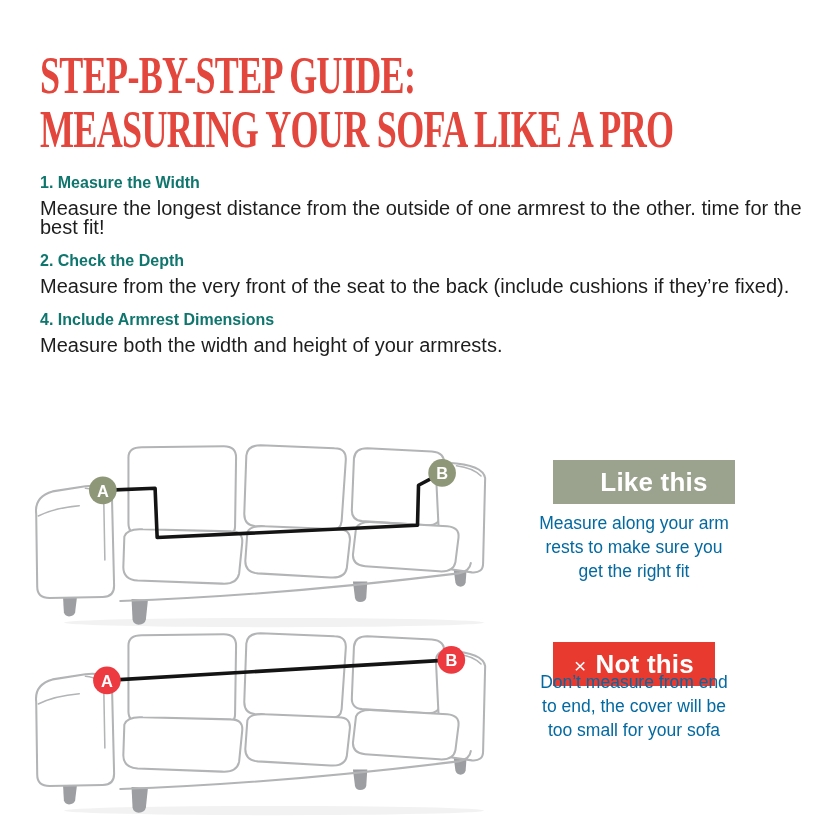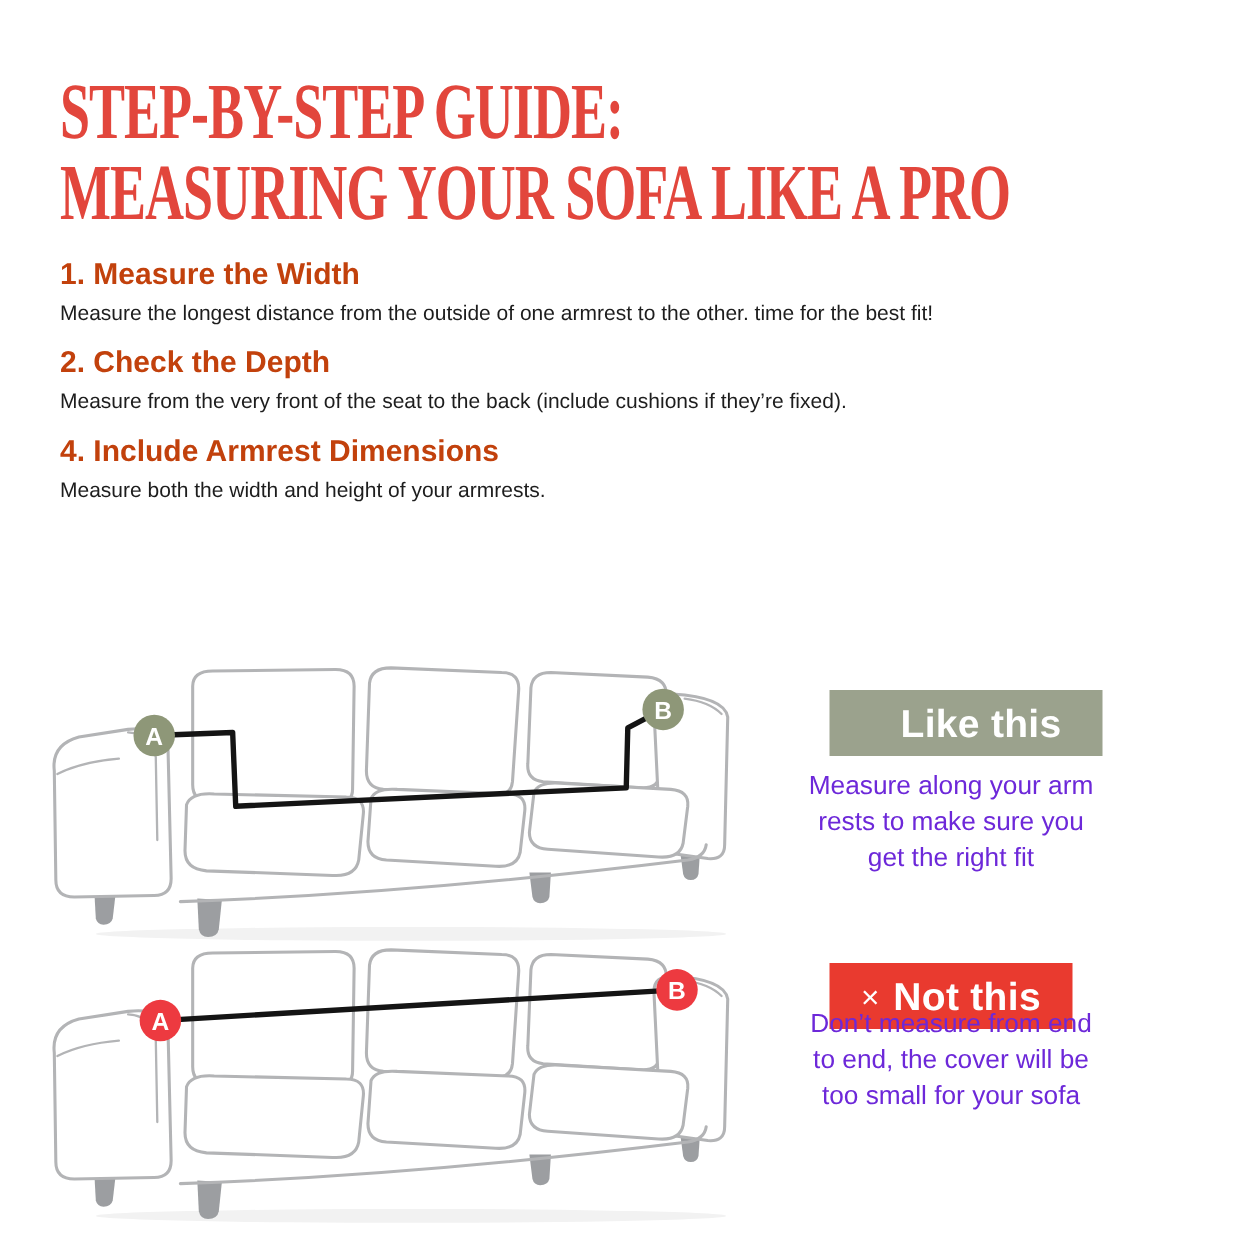--- a/index.html
+++ b/index.html
@@ -12,25 +12,25 @@
   .title { position:absolute; left:40px; top:28px; color:#E2463C; }
   .title-line {
     display:block; font-family:"Liberation Serif", serif; font-weight:bold;
     font-size:53px; line-height:54px; letter-spacing:-1px; white-space:nowrap;
     transform:scaleX(0.68); transform-origin:left center;
   }
 
   
   .steps { position:absolute; left:40px; top:152px; width:765px; }
   .step-heading {
-    color:#c2410c; font-size:20px; line-height:22px; font-weight:bold;
+    color:#0f766e; font-size:16px; line-height:22px; font-weight:bold;
     margin:0 0 5px 0; white-space:pre-wrap;
   }
   .step-body {
-    color:#1d1d1d; font-size:14px; line-height:19px; margin:0 0 13px 0;
+    color:#1d1d1d; font-size:20px; line-height:19px; margin:0 0 13px 0;
   }
 
   
   .sofa { position:absolute; width:492px; height:190px; }
   .sofa-correct { left:28px; top:422px; }
   .sofa-wrong   { left:28px; top:610px; }
   .sofa svg { width:100%; height:100%; display:block; }
   .marker-letter {
     font-family:"Liberation Sans", sans-serif; font-weight:bold; font-size:16px;
     fill:#ffffff; text-anchor:middle;
@@ -40,21 +40,21 @@
   .callout-box {
     position:absolute; left:553px; width:162px; height:44px;
     display:flex; align-items:center; justify-content:center;
     color:#ffffff; font-weight:bold; font-size:26px; letter-spacing:0.2px;
   }
   .like-box { top:440px; background:#9BA28D;padding-left:20px; }
   .not-box  { top:622px; background:#E93A2F; gap:9px; }
   .not-x { font-weight:400; font-size:21px; line-height:21px; position:relative; top:1px; }
   .callout-caption {
     position:absolute; left:502px; width:264px; text-align:center;
-    color:#6d28d9; font-size:17.5px; line-height:24px; white-space:pre-line;
+    color:#0369a1; font-size:17.5px; line-height:24px; white-space:pre-line;
   }
   .like-caption { top:491px; }
   .not-caption  { top:650px; }
 </style>
 </head>
 <body>
 
 <div class="page">
 
   <svg width="0" height="0" style="position:absolute" aria-hidden="true">

